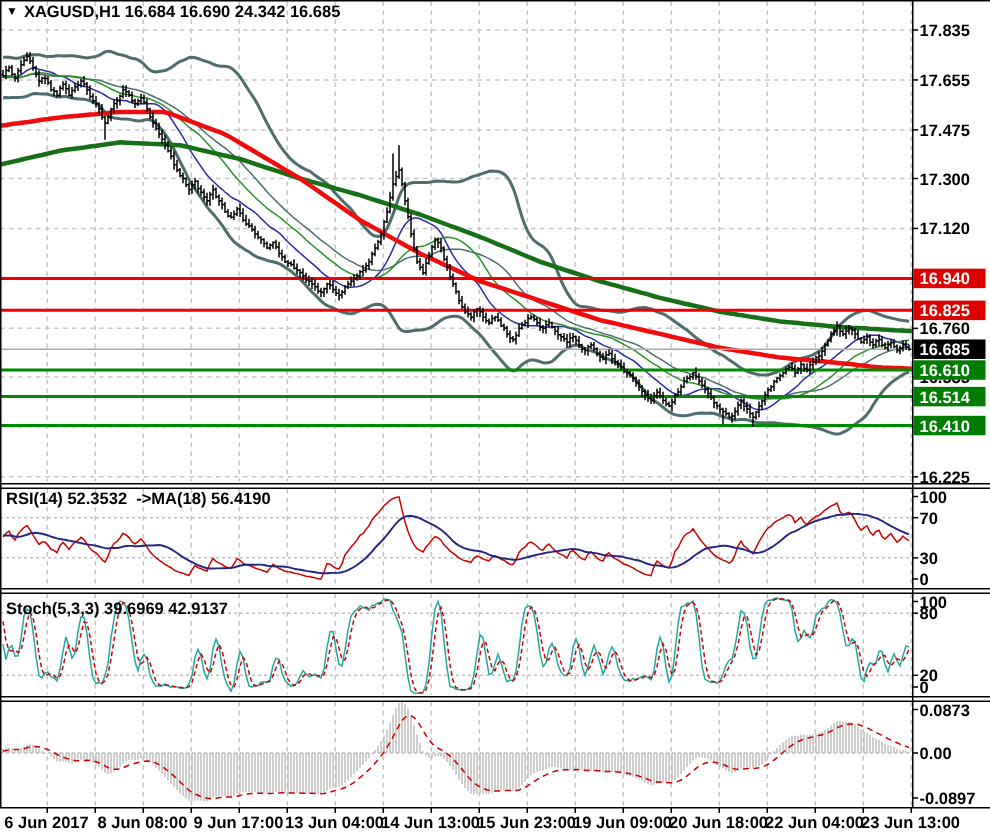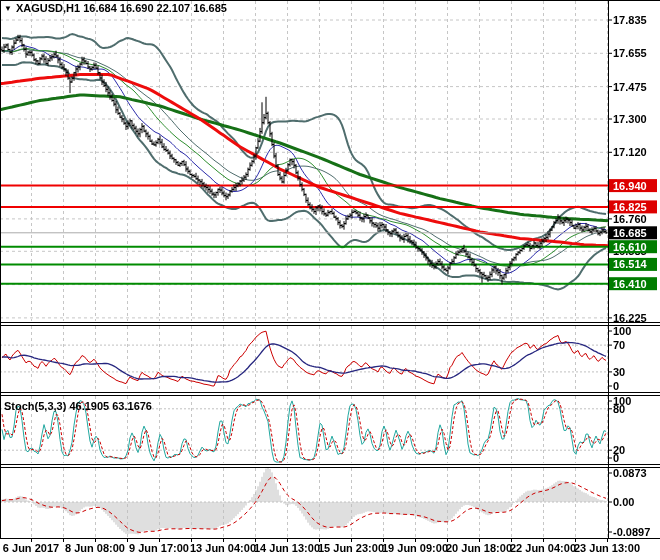--- a/index.html
+++ b/index.html
@@ -237,15 +237,16 @@
         <text x="159" y="552" text-anchor="middle" fill="#000" style="font:bold 11px &quot;Liberation Sans&quot;,sans-serif">9 Jun 17:00</text>
         <text x="223" y="552" text-anchor="middle" fill="#000" style="font:bold 11px &quot;Liberation Sans&quot;,sans-serif">13 Jun 04:00</text>
         <text x="287" y="552" text-anchor="middle" fill="#000" style="font:bold 11px &quot;Liberation Sans&quot;,sans-serif">14 Jun 13:00</text>
         <text x="351" y="552" text-anchor="middle" fill="#000" style="font:bold 11px &quot;Liberation Sans&quot;,sans-serif">15 Jun 23:00</text>
         <text x="415" y="552" text-anchor="middle" fill="#000" style="font:bold 11px &quot;Liberation Sans&quot;,sans-serif">19 Jun 09:00</text>
         <text x="479" y="552" text-anchor="middle" fill="#000" style="font:bold 11px &quot;Liberation Sans&quot;,sans-serif">20 Jun 18:00</text>
         <text x="543" y="552" text-anchor="middle" fill="#000" style="font:bold 11px &quot;Liberation Sans&quot;,sans-serif">22 Jun 04:00</text>
         <text x="607" y="552" text-anchor="middle" fill="#000" style="font:bold 11px &quot;Liberation Sans&quot;,sans-serif">23 Jun 13:00</text>
       </g>
     </svg>
-  <div class="ttl"><span class="tri">▼</span><span>XAGUSD,H1 16.684 16.690 22.107 16.685</span></div>
-  <div class="ilab" style="top:400px">Stoch(5,3,3) 46.1905 63.1676</div>
+  <div class="ttl"><span class="tri">▼</span><span>XAGUSD,H1 16.684 16.690 24.342 16.685</span></div>
+  <div class="ilab" style="top:327px">RSI(14) 52.3532  -&gt;MA(18) 56.4190</div>
+  <div class="ilab" style="top:400px">Stoch(5,3,3) 39.6969 42.9137</div>
 </div>
 
 </body></html>

